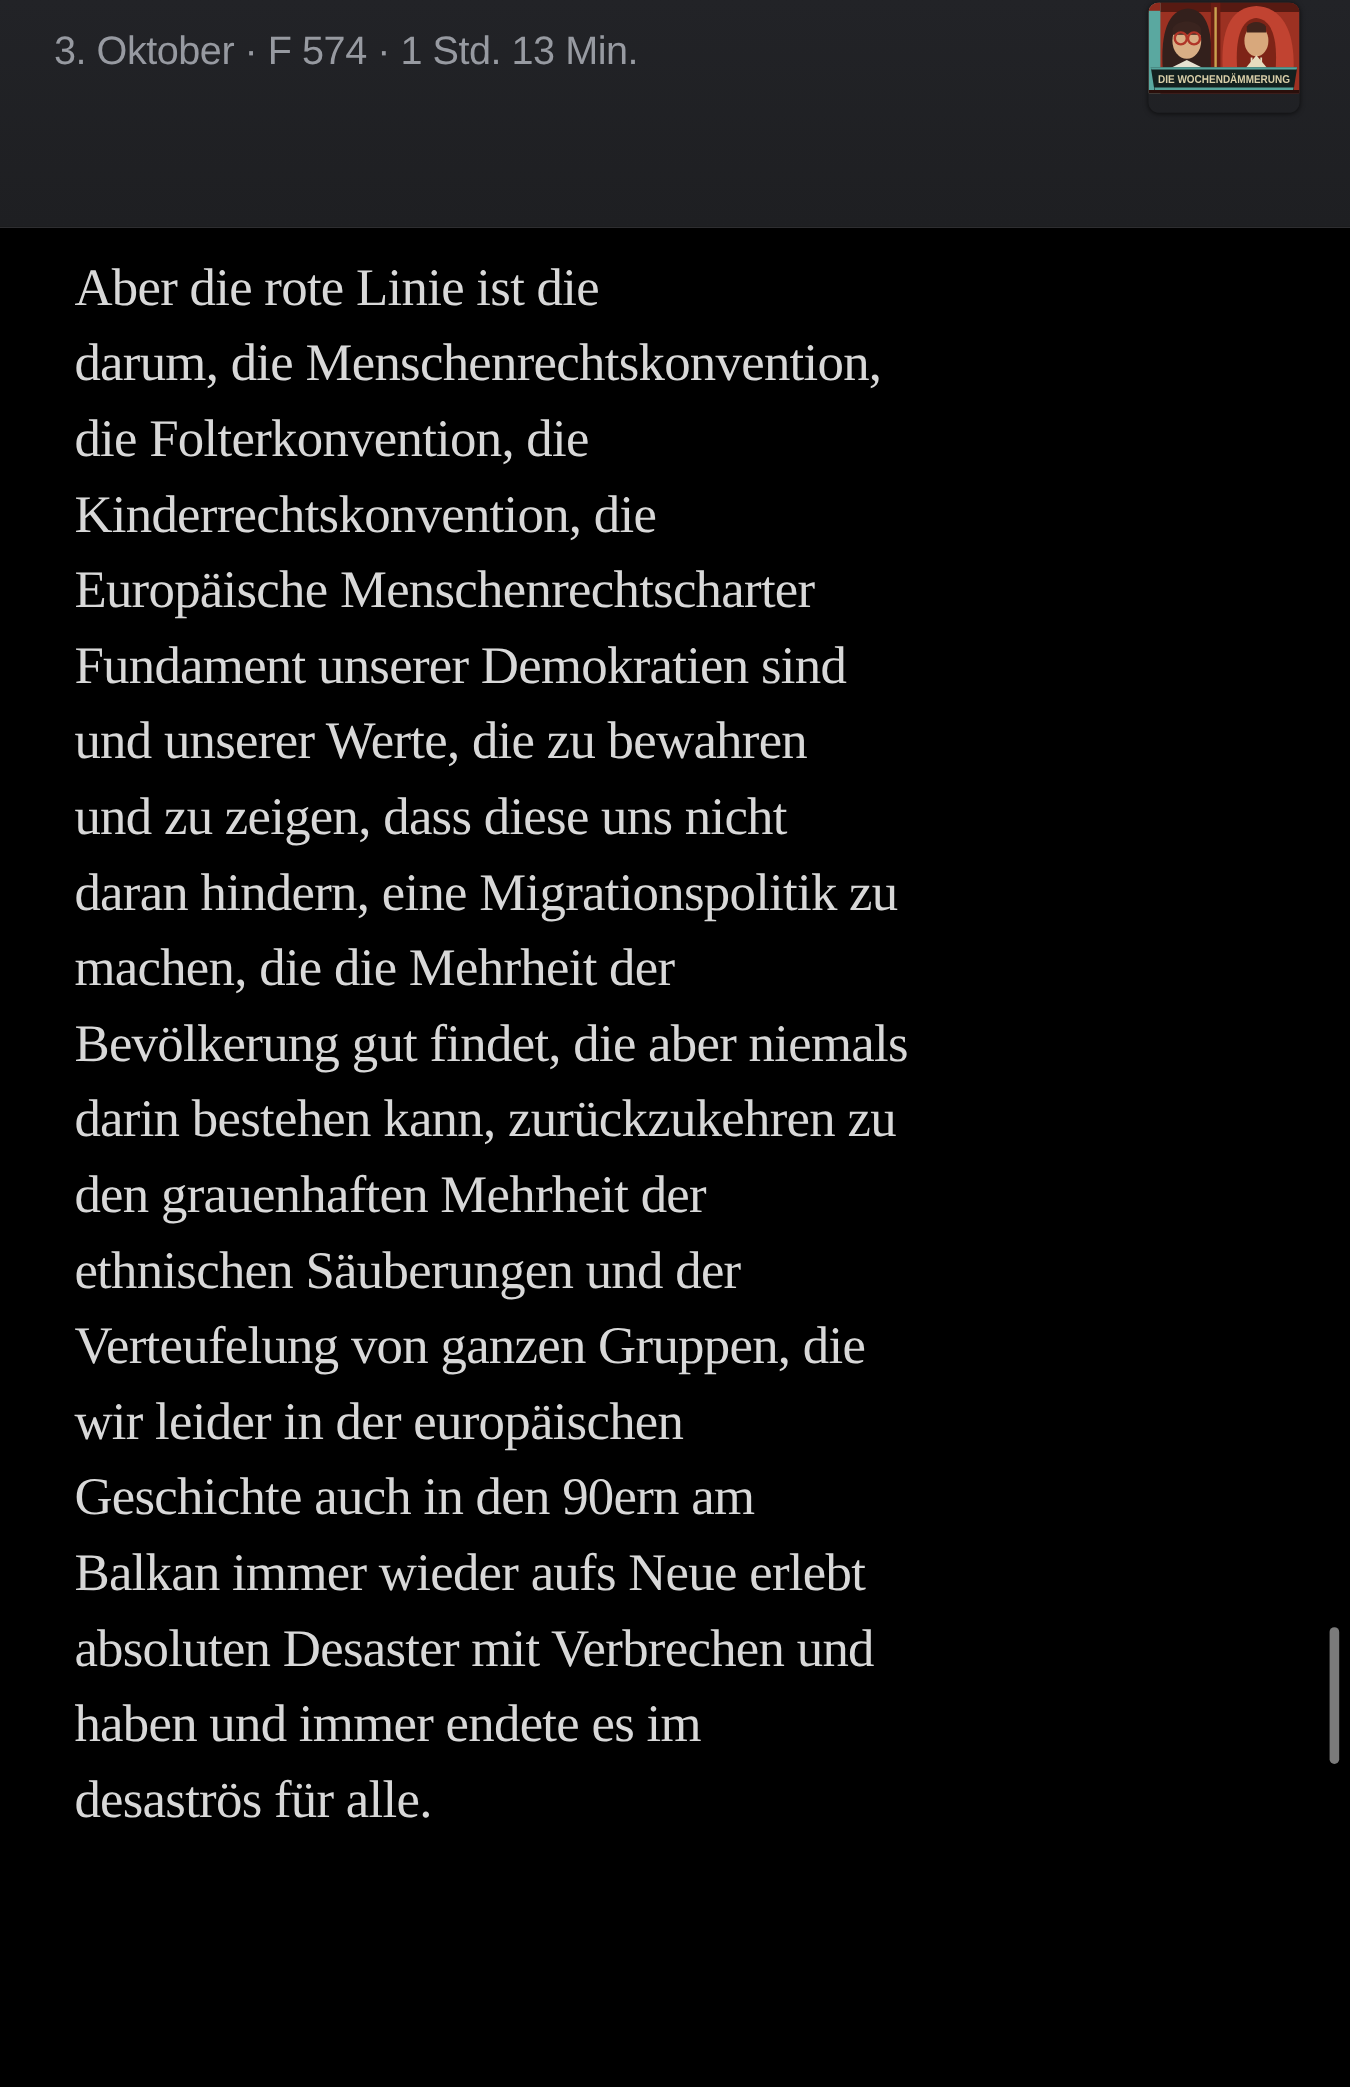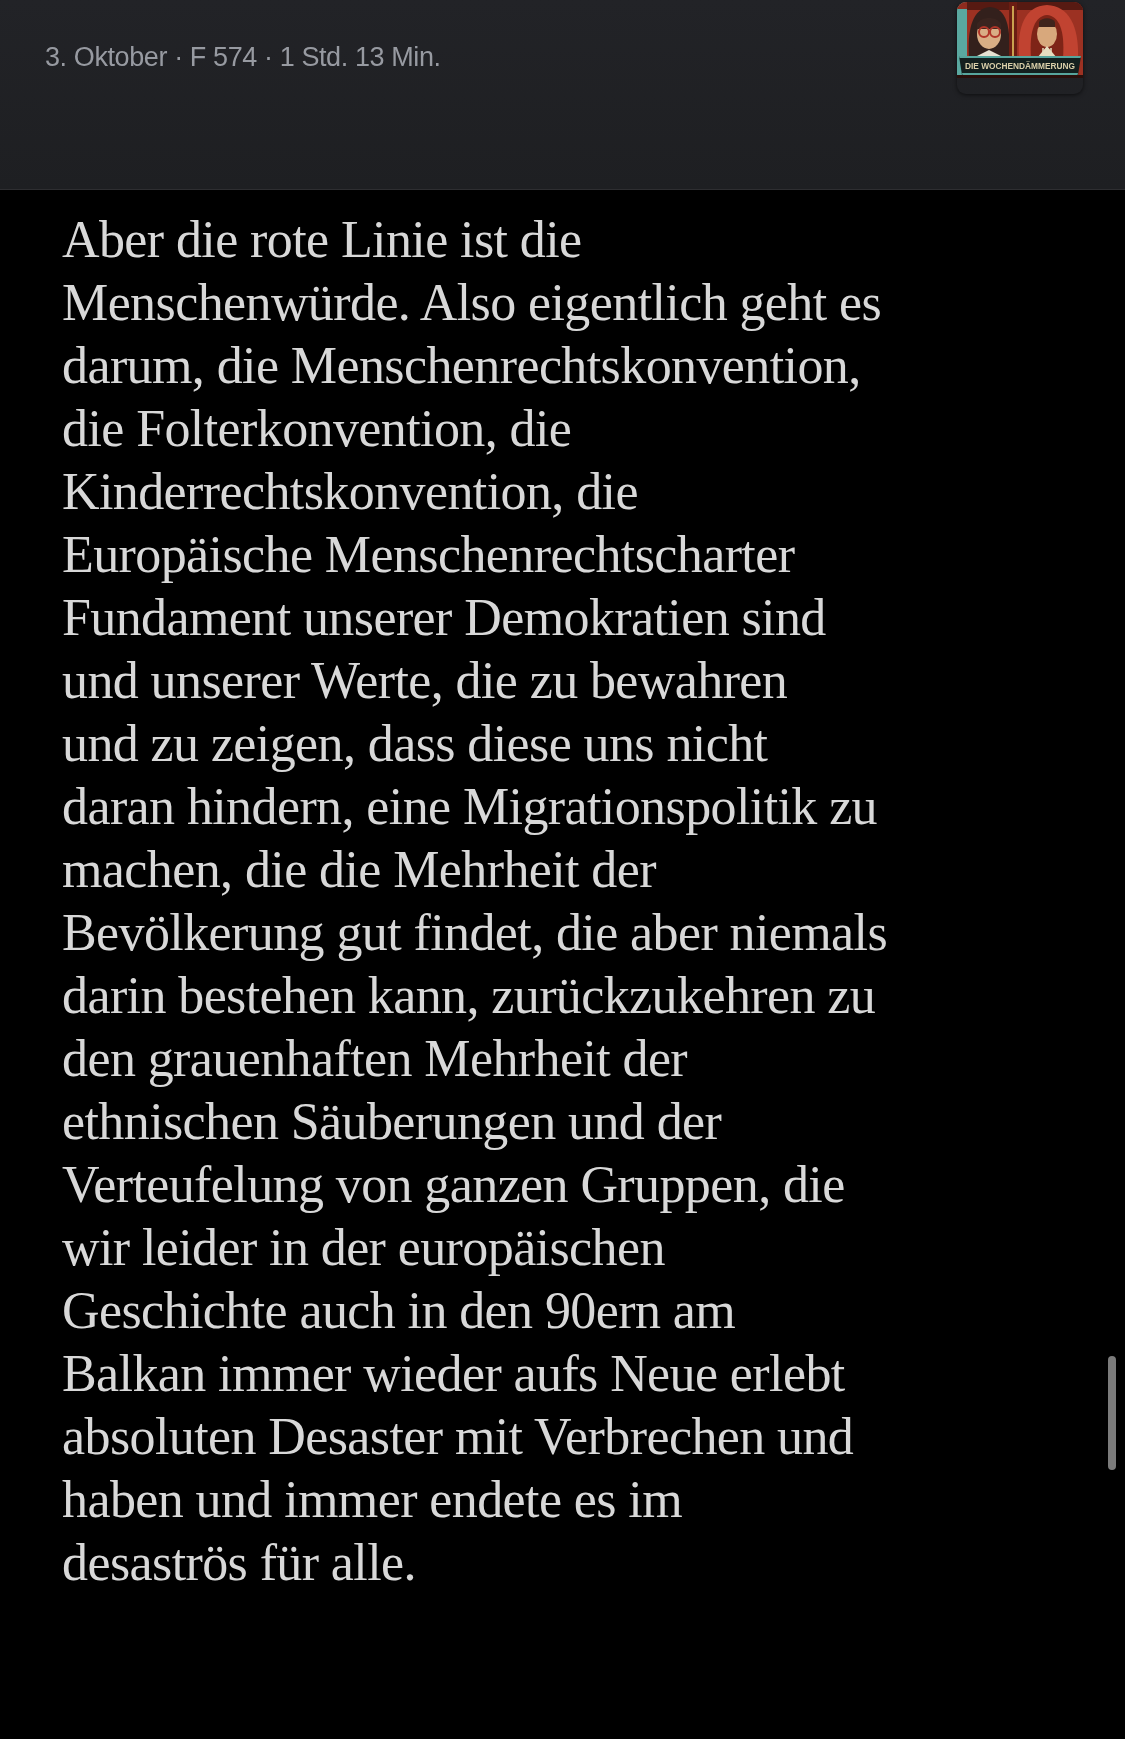--- a/index.html
+++ b/index.html
@@ -30,22 +30,22 @@
   }
   .topbar {
     position: absolute;
     left: 0; top: 0;
     width: 1125px; height: 190px;
     background: linear-gradient(180deg, #222327 0%, #1e1f22 100%);
     border-bottom: 1px solid var(--header-edge);
   }
   .meta {
     position: absolute;
-    left: 45px; top: 42px;
-    font-size: 27px;
+    left: 45px; top: 23px;
+    font-size: 33px;
     letter-spacing: -0.4px;
     color: var(--meta-text);
     white-space: nowrap;
   }
   .artwork {
     position: absolute;
     left: 957px; top: 2px;
     width: 126px; height: 92px;
     border-radius: 9px;
     overflow: hidden;
@@ -58,21 +58,21 @@
     width: 1125px; height: 1548px;
     overflow: hidden;
   }
   .tlines {
     position: absolute;
     left: 62px; top: 17px;
     width: 1030px;
   }
   .tline {
     font-family: "Liberation Serif", serif;
-    font-size: 52px;
+    font-size: 44px;
     line-height: 63px;
     letter-spacing: -0.6px;
     color: var(--body-text);
     white-space: nowrap;
   }
   .scrollbar-thumb {
     position: absolute;
     left: 1108px; top: 1356px;
     width: 8px; height: 114px;
     border-radius: 4px;
@@ -119,21 +119,20 @@
         <text x="63" y="67" text-anchor="middle" font-family="Liberation Sans, sans-serif" font-size="9.5" font-weight="bold" fill="#d9cfa9" textLength="110" lengthAdjust="spacingAndGlyphs">DIE WOCHENDÄMMERUNG</text>
 
         <rect x="0" y="73" width="126" height="3" fill="#2a0f0b"></rect>
       </svg>
     </div>
   </header>
 
   <main class="transcript">
     <div class="tlines" id="transcript-lines">
         <div class="tline">Aber die rote Linie ist die</div>
-        <div class="tline">Menschenwürde. Also eigentlich geht es</div>
         <div class="tline">darum, die Menschenrechtskonvention,</div>
         <div class="tline">die Folterkonvention, die</div>
         <div class="tline">Kinderrechtskonvention, die</div>
         <div class="tline">Europäische Menschenrechtscharter</div>
         <div class="tline">Fundament unserer Demokratien sind</div>
         <div class="tline">und unserer Werte, die zu bewahren</div>
         <div class="tline">und zu zeigen, dass diese uns nicht</div>
         <div class="tline">daran hindern, eine Migrationspolitik zu</div>
         <div class="tline">machen, die die Mehrheit der</div>
         <div class="tline">Bevölkerung gut findet, die aber niemals</div>

